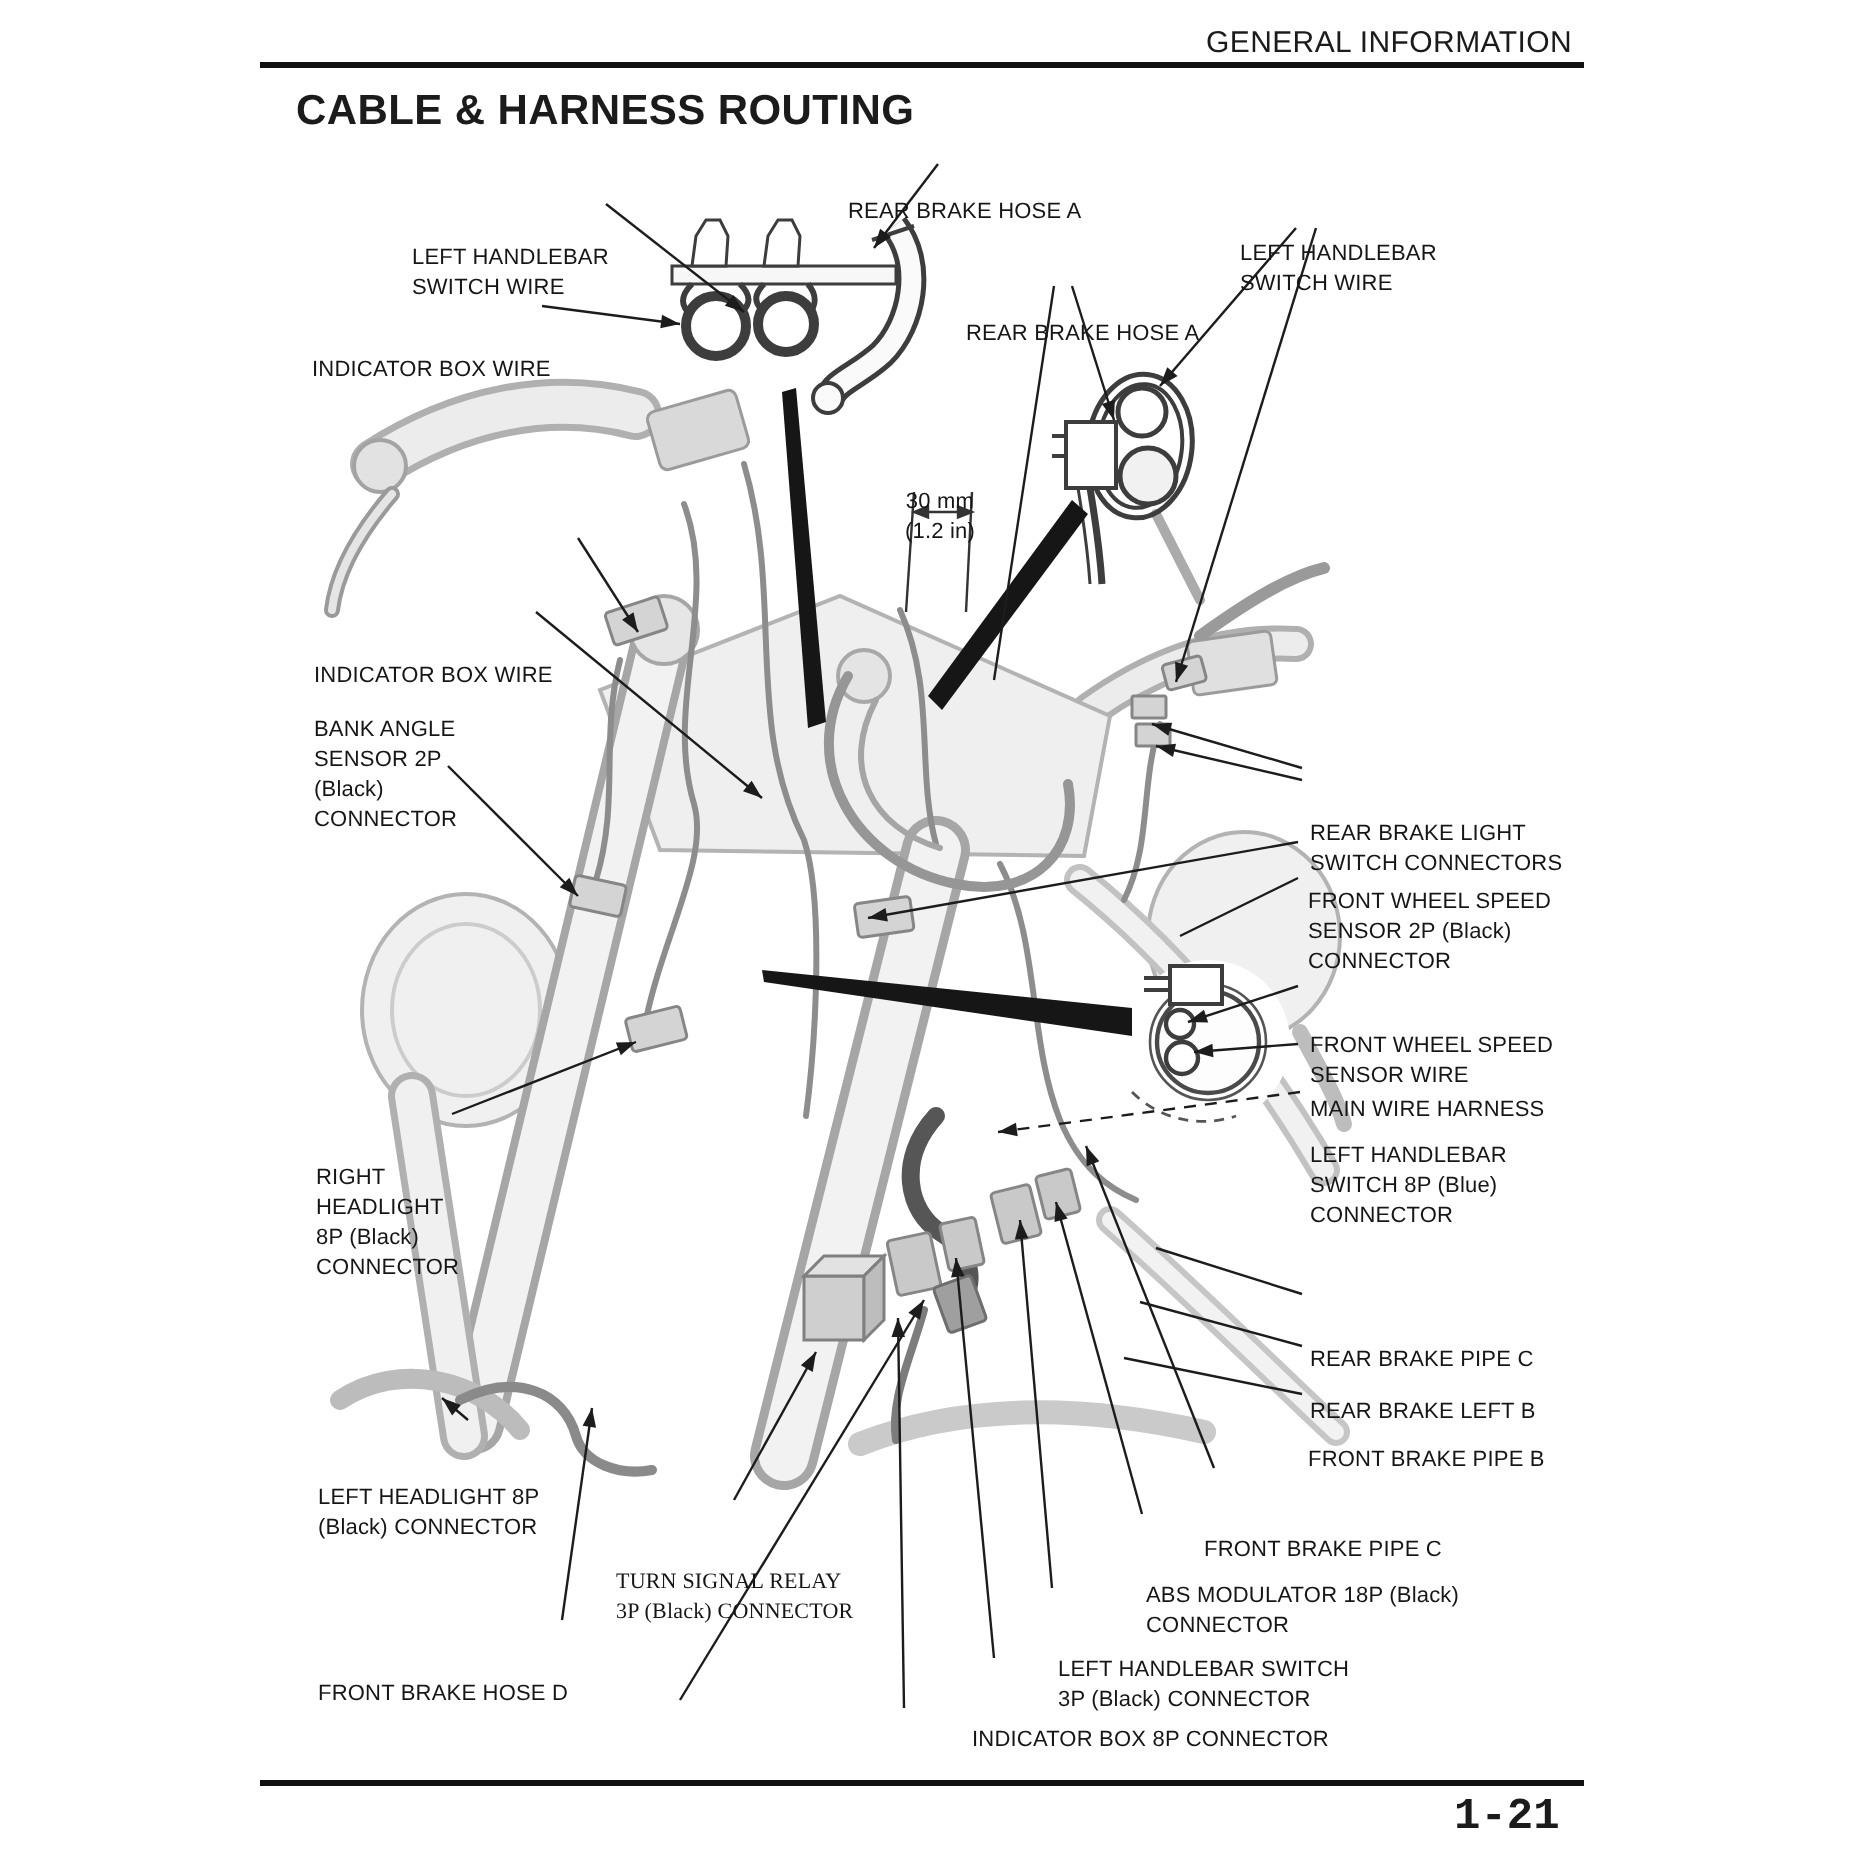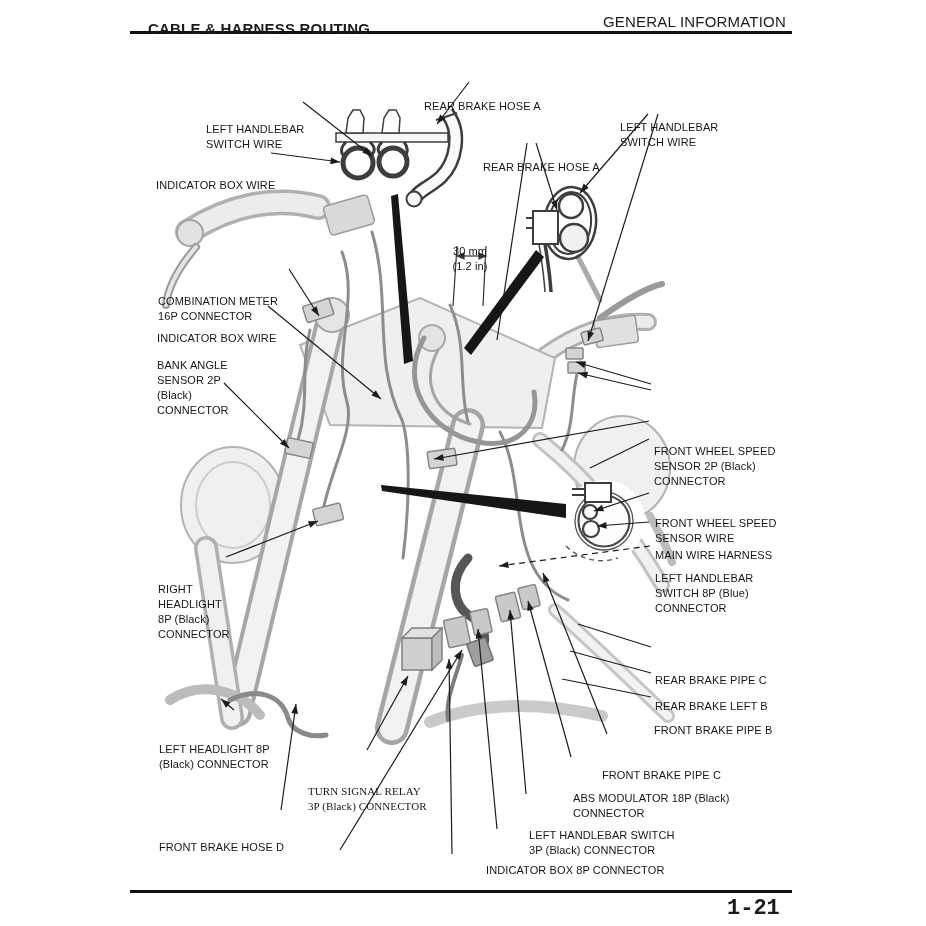--- a/index.html
+++ b/index.html
@@ -7,21 +7,21 @@
         font-family:"Liberation Sans",sans-serif;color:#1b1b1b;}
   #art,#leader-svg{position:absolute;left:0;top:0;}
   #annotation-layer{position:absolute;left:0;top:0;width:926px;height:926px;margin-top:32px;}
   .callout{position:absolute;font:11px/1.36 "Liberation Sans",sans-serif;color:#161616;
            white-space:pre-line;letter-spacing:.1px;}
   .callout.center{transform:translateX(-50%);text-align:center;}
   .hdr{position:absolute;left:603px;top:13px;font-size:15px;font-weight:normal;letter-spacing:.2px;}
   .rule{position:absolute;background:#101010;}
   #header-rule{left:130px;top:31px;width:662px;height:3px;}
   #footer-rule{left:130px;top:890px;width:662px;height:3px;}
-  .title{position:absolute;left:148px;top:20px;font-size:15px;font-weight:bold;letter-spacing:.2px;}
+  .title{position:absolute;left:148px;top:44px;font-size:21px;font-weight:bold;letter-spacing:.2px;}
   .pagenum{position:absolute;left:727px;top:896px;font-size:22px;font-weight:bold;font-family:Liberation Mono, monospace;}
   .leader{stroke:#1c1c1c;stroke-width:1.2;fill:none;}
   .leader.dashed{stroke-dasharray:6,4.5;}
   .leader-arrow{fill:#1c1c1c;stroke:none;}
 </style>
 </head>
 <body>
 
 <div id="page">
 
@@ -214,27 +214,27 @@
   <div id="annotation-layer">
       <div class="callout" style="left: 424px; top: 67px;">REAR BRAKE HOSE A</div>
       <div class="callout" style="left: 206px; top: 90px;">LEFT HANDLEBAR
 SWITCH WIRE</div>
       <div class="callout" style="left: 156px; top: 146px;">INDICATOR BOX WIRE</div>
       <div class="callout" style="left: 483px; top: 128px;">REAR BRAKE HOSE A</div>
       <div class="callout" style="left: 620px; top: 88px;">LEFT HANDLEBAR
 SWITCH WIRE</div>
       <div class="callout center" style="left: 470px; top: 212px;">30 mm
 (1.2 in)</div>
-      <div class="callout" style="left: 158px; top: 262px;">COMBINATION METER
-16P CONNECTOR</div>
       <div class="callout" style="left: 157px; top: 299px;">INDICATOR BOX WIRE</div>
       <div class="callout" style="left: 157px; top: 326px;">BANK ANGLE
 SENSOR 2P
 (Black)
 CONNECTOR</div>
+      <div class="callout" style="left: 655px; top: 378px;">REAR BRAKE LIGHT
+SWITCH CONNECTORS</div>
       <div class="callout" style="left: 654px; top: 412px;">FRONT WHEEL SPEED
 SENSOR 2P (Black)
 CONNECTOR</div>
       <div class="callout" style="left: 655px; top: 484px;">FRONT WHEEL SPEED
 SENSOR WIRE</div>
       <div class="callout" style="left: 655px; top: 516px;">MAIN WIRE HARNESS</div>
       <div class="callout" style="left: 655px; top: 539px;">LEFT HANDLEBAR
 SWITCH 8P (Blue)
 CONNECTOR</div>
       <div class="callout" style="left: 158px; top: 550px;">RIGHT

